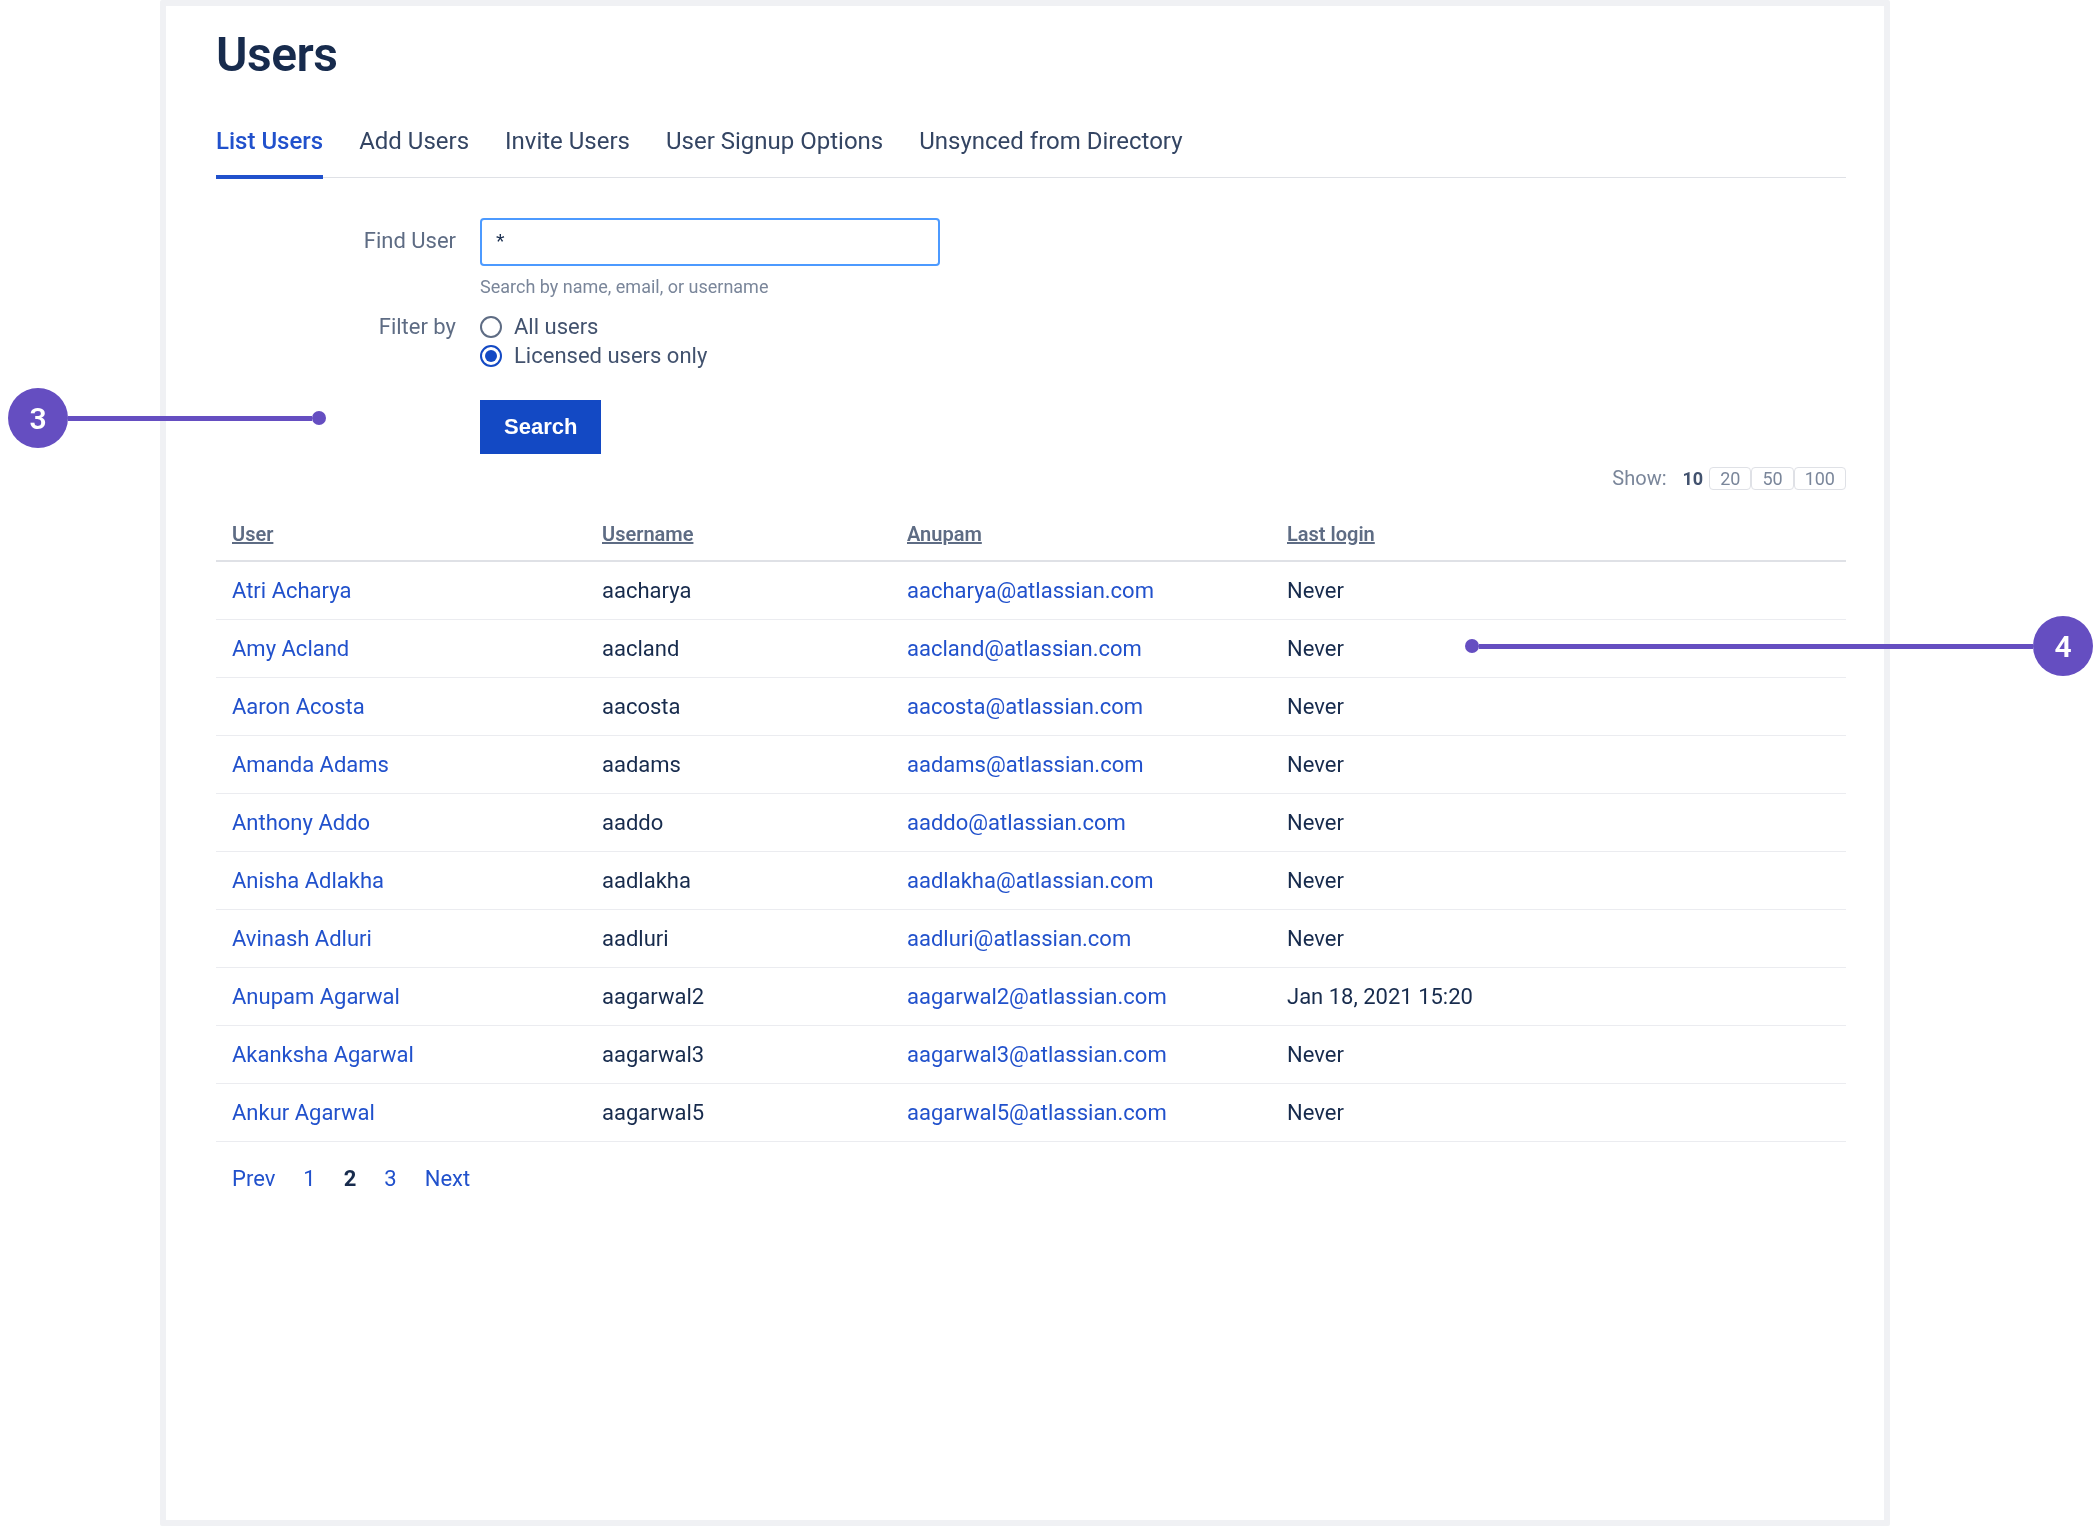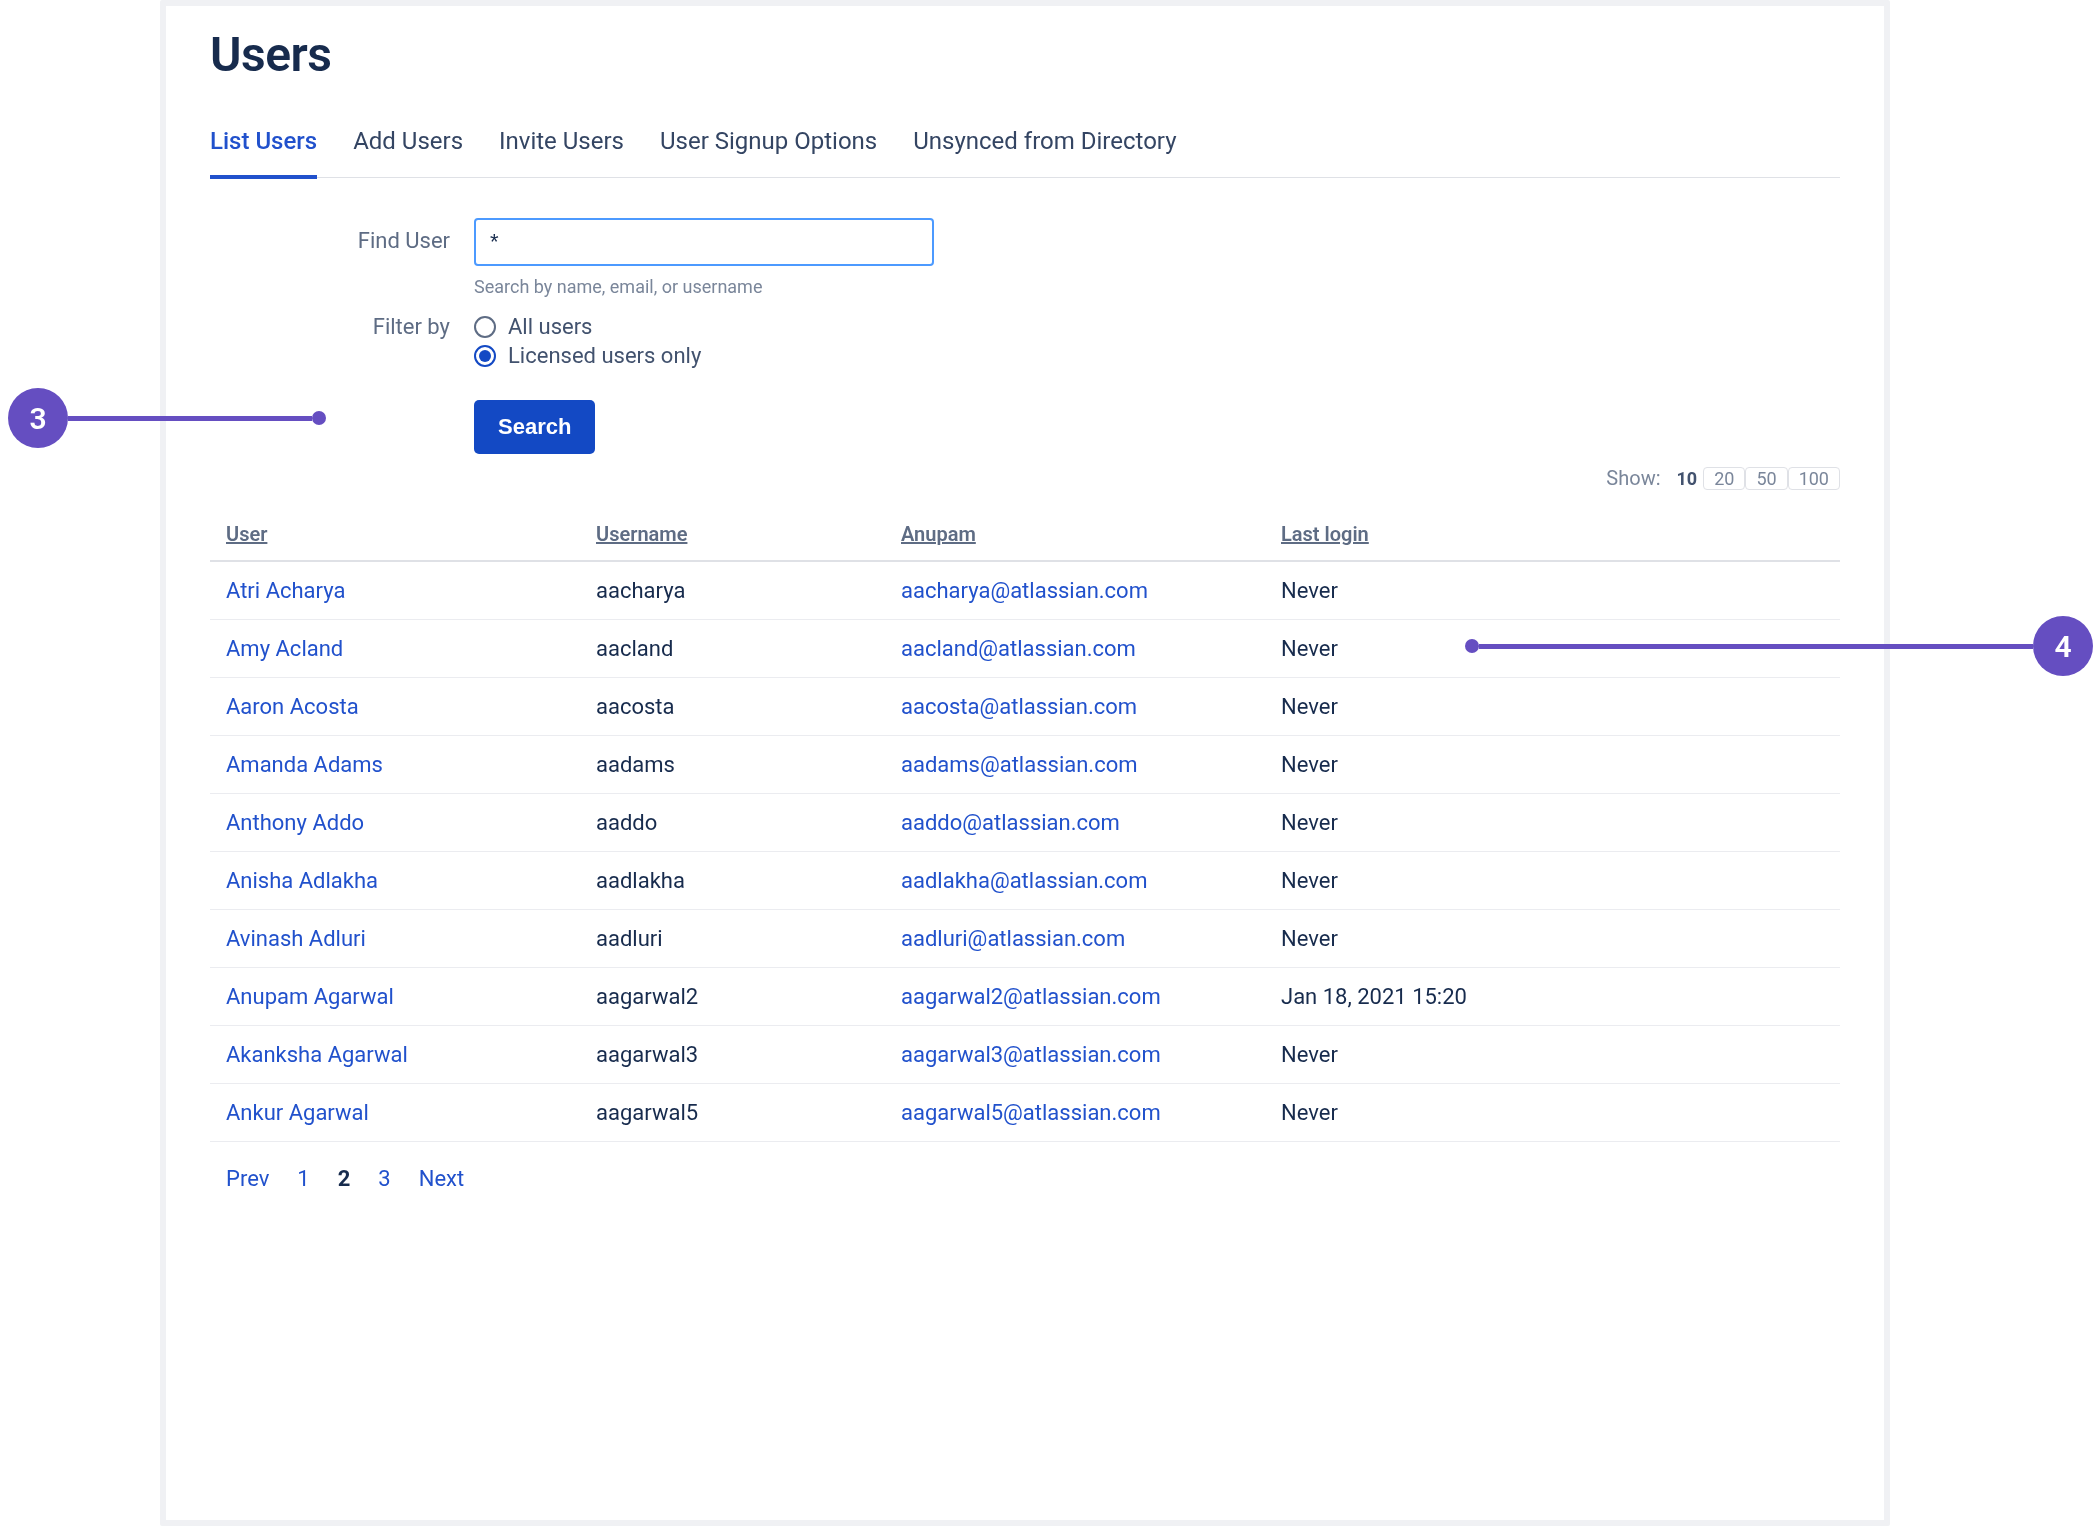--- a/index.html
+++ b/index.html
@@ -18,21 +18,21 @@
     left: 160px;
     top: 0;
     width: 1730px;
     height: 1526px;
     border: 6px solid #f0f1f4;
     border-radius: 2px;
     background: #fff;
   }
   .panel {
     position: absolute;
-    left: 210px;
+    left: 216px;
     top: 26px;
     width: 1630px;
   }
   h1.page-title {
     margin: 0 0 44px 0;
     font-size: 48px;
     font-weight: 600;
     color: #172B4D;
     letter-spacing: -0.5px;
   }
@@ -111,21 +111,21 @@
     content: "";
     width: 12px; height: 12px;
     border-radius: 50%;
     background: #1349C4;
   }
   .search-btn {
     margin-top: 16px;
     background: #1349C4;
     color: #fff;
     border: none;
-    border-radius: 5px;
+    border-radius: 0;
     font-size: 22px;
     font-weight: 600;
     padding: 14px 24px;
     cursor: pointer;
   }
   
   .show-row {
     display: flex;
     justify-content: flex-end;
     align-items: center;

